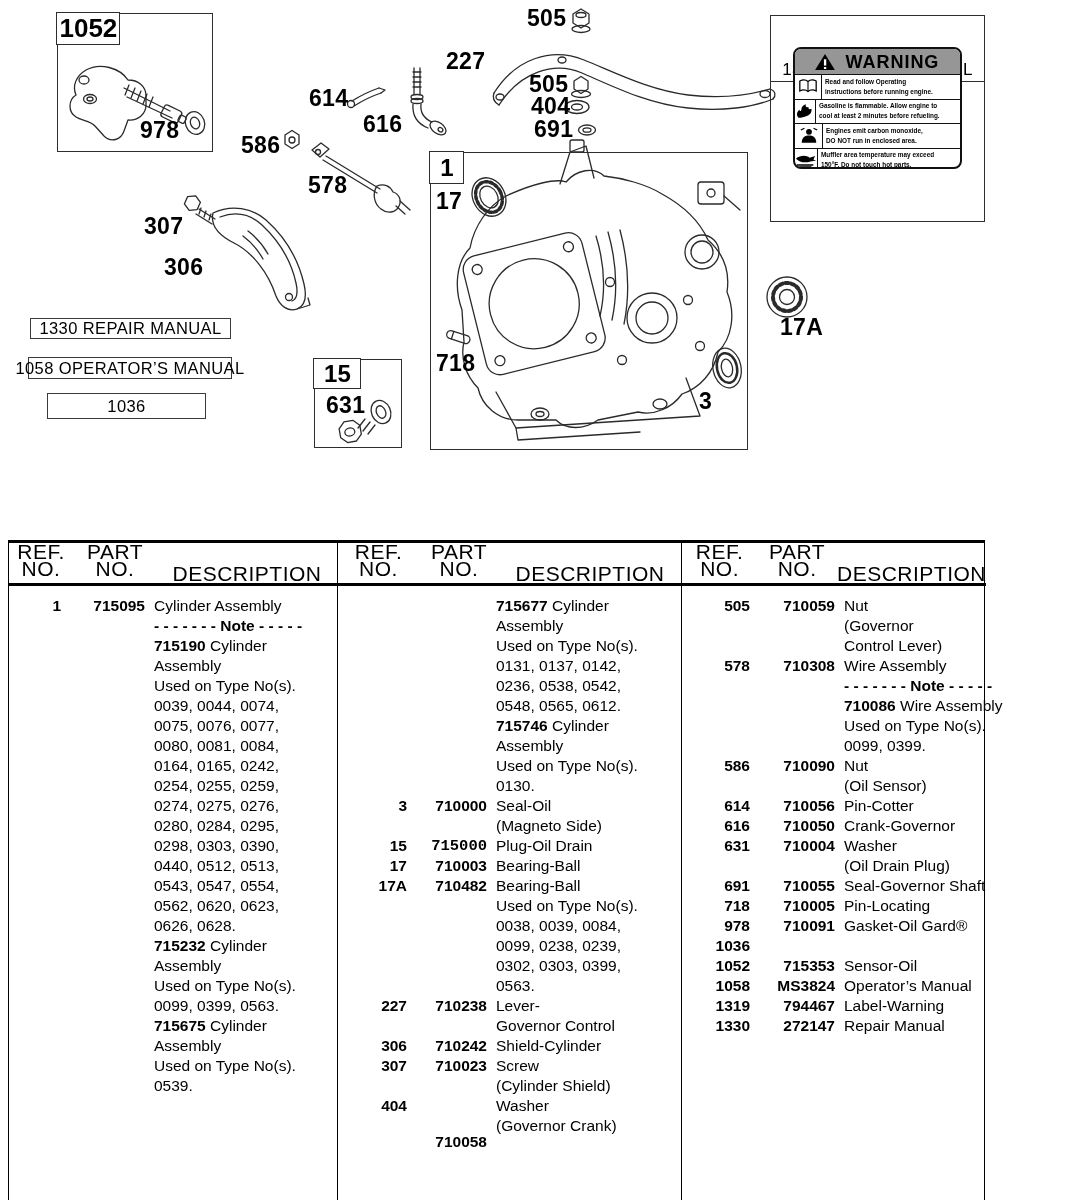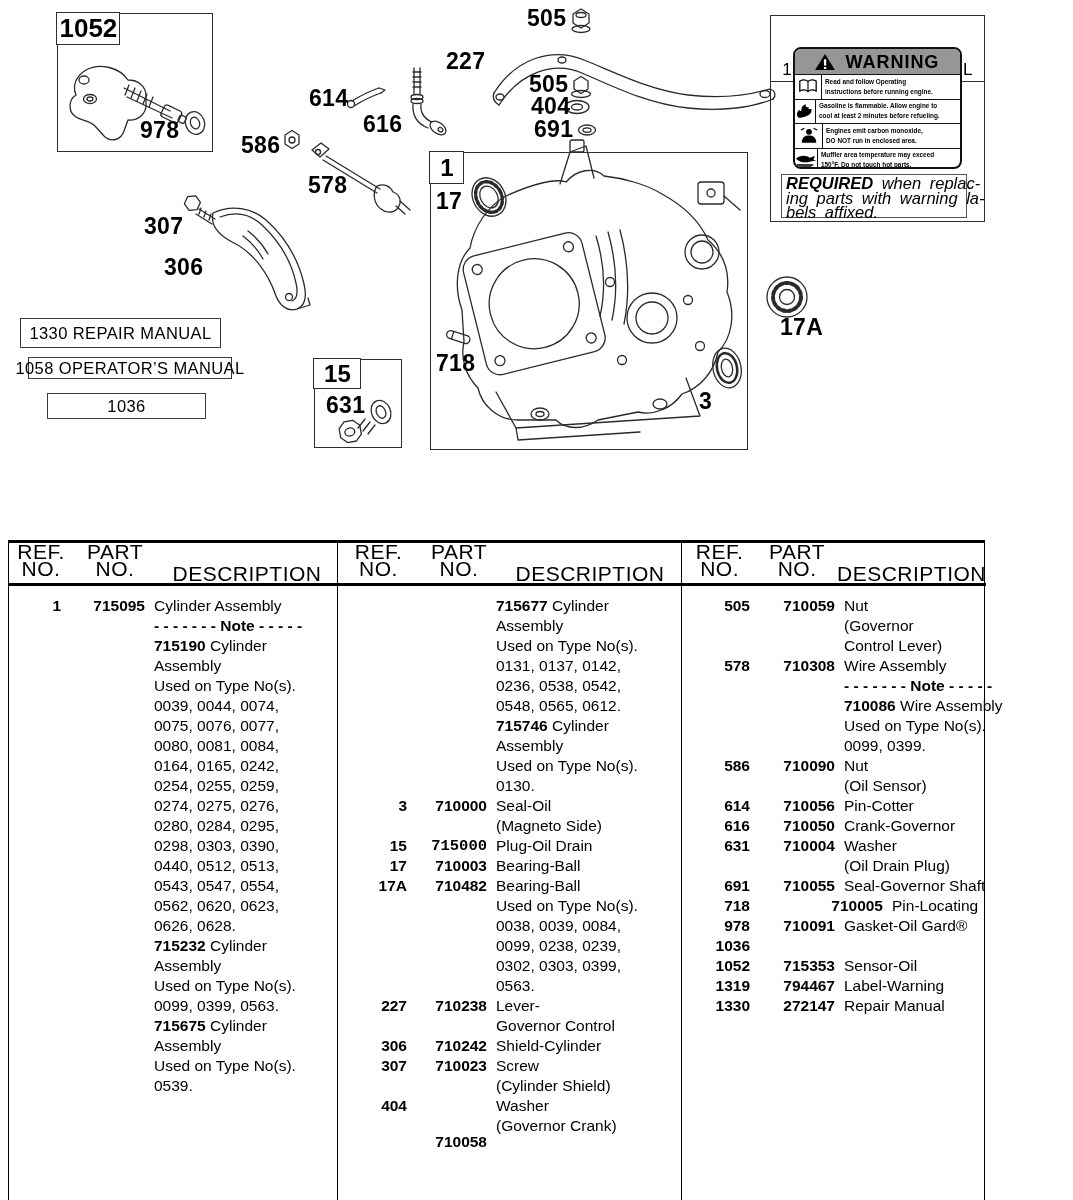--- a/index.html
+++ b/index.html
@@ -257,21 +257,21 @@
   <div id="diagram-boxes">
       <div class="pbox" style="left: 57px; top: 13px; width: 156px; height: 139px;">
         <div class="tag" style="width: 62px; height: 31px; font-size: 26px;">1052</div>
       </div>
       <div class="pbox" style="left: 314px; top: 359px; width: 88px; height: 89px;">
         <div class="tag" style="width: 46px; height: 29px; font-size: 24px;">15</div>
       </div>
       <div class="pbox" style="left: 430px; top: 152px; width: 318px; height: 298px;">
         <div class="tag" style="width: 33px; height: 31px; font-size: 24px;">1</div>
       </div>
-      <div class="tbox" style="left: 20px; top: 318px; width: 201px; height: 30px;">1330 REPAIR MANUAL</div>
+      <div class="tbox" style="left: 30px; top: 318px; width: 201px; height: 21px;">1330 REPAIR MANUAL</div>
       <div class="tbox" style="left: 28px; top: 357px; width: 204px; height: 22px;">1058 OPERATOR’S MANUAL</div>
       <div class="tbox" style="left: 47px; top: 393px; width: 159px; height: 26px;">1036</div>
     </div>
 
   <div id="warning-box">
     <div id="warning-title">1319 WARNING LABEL</div>
     <div id="sticker">
       <div id="sticker-head">
         <svg width="22" height="18" viewBox="0 0 24 20">
           <path d="M12 1 L23 19 L1 19 Z" fill="#000"></path>
@@ -324,25 +324,20 @@
                 <path d="M2 13 h18 M4 15 h14" stroke="#000" stroke-width="1.6"></path>
               </svg>
             </div>
             <div class="wtext">
               <div class="wline">Muffler area temperature may exceed</div>
               <div class="wline">150°F.  Do not touch hot parts.</div>
             </div>
           </div>
         </div>
     </div>
-    <div id="required-note">
-        <div class="nline"><b>REQUIRED</b> when replac-</div>
-        <div class="nline">ing parts with warning la-</div>
-        <div class="nline">bels affixed.</div>
-      </div>
   </div>
 </div>
 
 <div id="parts-table">
   <div class="tcol c1">
       <div class="thead">
         <span class="h-ref" style="width: 64px;">REF.
 NO.</span>
         <span class="h-part" style="width: 84px;">PART
 NO.</span>
@@ -535,21 +530,21 @@
         </div>
         <div class="trow">
           <span class="tref" style="width: 68px;">691</span>
           <span class="tpart" style="width: 85px;">710055</span>
           <div class="tdesc">
             <div class="tline">Seal-Governor Shaft</div>
           </div>
         </div>
         <div class="trow">
           <span class="tref" style="width: 68px;">718</span>
-          <span class="tpart" style="width: 85px; padding-left: 48px;">710005</span>
+          <span class="tpart" style="width: 85px;">710005</span>
           <div class="tdesc">
             <div class="tline">Pin-Locating</div>
           </div>
         </div>
         <div class="trow">
           <span class="tref" style="width: 68px;">978</span>
           <span class="tpart" style="width: 85px;">710091</span>
           <div class="tdesc">
             <div class="tline">Gasket-Oil Gard®</div>
           </div>
@@ -559,20 +554,27 @@
           <span class="tpart" style="width: 85px;"></span>
         </div>
         <div class="trow">
           <span class="tref" style="width: 68px;">1052</span>
           <span class="tpart" style="width: 85px;">715353</span>
           <div class="tdesc">
             <div class="tline">Sensor-Oil</div>
           </div>
         </div>
         <div class="trow">
+          <span class="tref" style="width: 68px;">1058</span>
+          <span class="tpart" style="width: 85px;">MS3824</span>
+          <div class="tdesc">
+            <div class="tline">Operator’s Manual</div>
+          </div>
+        </div>
+        <div class="trow">
           <span class="tref" style="width: 68px;">1319</span>
           <span class="tpart" style="width: 85px;">794467</span>
           <div class="tdesc">
             <div class="tline">Label-Warning</div>
           </div>
         </div>
         <div class="trow">
           <span class="tref" style="width: 68px;">1330</span>
           <span class="tpart" style="width: 85px;">272147</span>
           <div class="tdesc">

